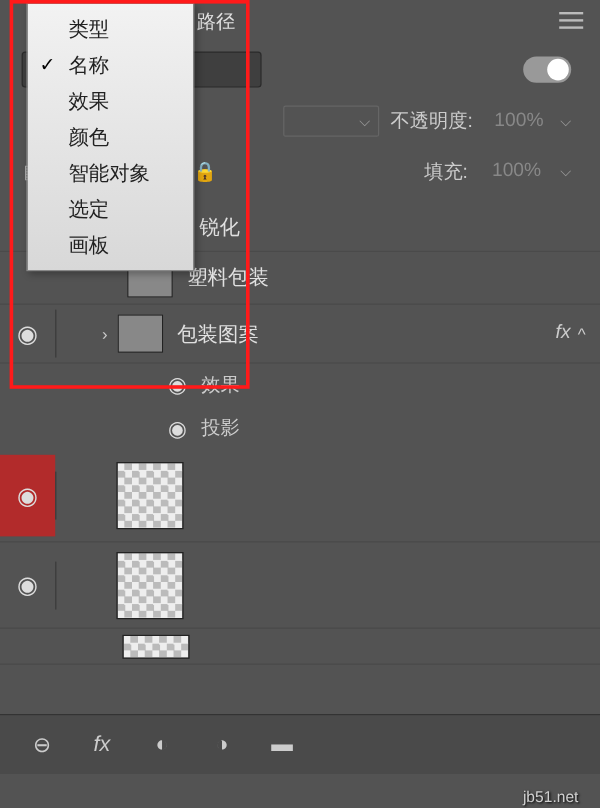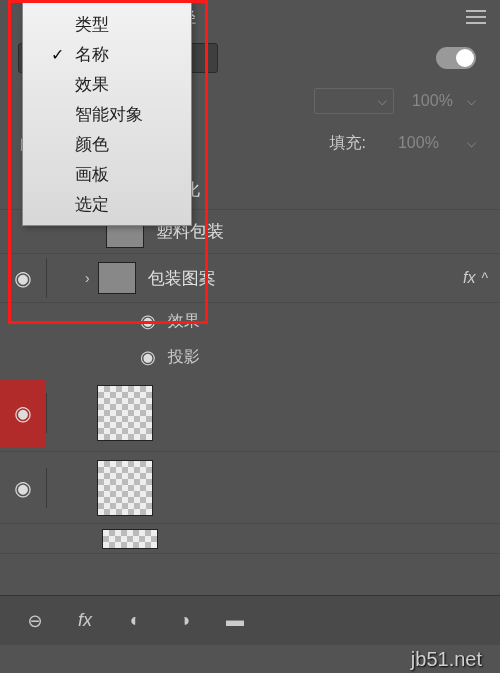--- a/index.html
+++ b/index.html
@@ -18,21 +18,21 @@
 .toggle-knob { width: 18px; height: 18px; background: #fff; border-radius: 50%; margin-left: auto; margin-right: 2px; }
 
 .opacity-row, .fill-row { display: flex; align-items: center; justify-content: flex-end; height: 42px; padding: 0 24px 0 18px; gap: 10px; font-size: 16px; color: #ccc; }
 .blend-dd { width: 80px; height: 26px; border: 1px solid #666; border-radius: 2px; display: flex; align-items: center; justify-content: flex-end; padding-right: 6px; }
 .opacity-val { color: #888; margin-left: 8px; }
 .chev { font-size: 12px; color: #999; margin-left: 4px; }
 
 .lock-row { display: flex; align-items: center; height: 42px; padding: 0 24px 0 18px; gap: 18px; font-size: 16px; color: #ccc; }
 .lock-icons { display: flex; gap: 18px; align-items: center; }
 .lock-ico { width: 18px; height: 18px; display: inline-flex; align-items: center; justify-content: center; color: #aaa; font-size: 16px; }
-.lock-row .fill-section { margin-left: auto; display: flex; align-items: center; gap: 24px; }
+.lock-row .fill-section { margin-left: auto; display: flex; align-items: center; gap: 12px; }
 
 .layers { padding-top: 6px; }
 .layer { display: flex; align-items: center; min-height: 48px; padding: 4px 12px 4px 0; border-bottom: 1px solid #4a4a4a; }
 .vis-col { width: 46px; display: flex; align-items: center; justify-content: center; }
 .eye { font-size: 20px; color: #ddd; }
 .indent { display: inline-block; }
 .arrow { color: #ccc; font-size: 14px; margin: 0 8px; }
 .thumb { width: 38px; height: 32px; background: #888; border: 1px solid #222; margin-right: 12px; flex-shrink: 0; }
 .thumb.checker { background: repeating-conic-gradient(#bbb 0 25%, #eee 0 50%) 0 0/12px 12px; }
 .thumb.big { width: 56px; height: 56px; }
@@ -42,24 +42,24 @@
 
 .effect-sub { padding-left: 140px; height: 36px; display: flex; align-items: center; gap: 12px; }
 .effect-sub .eye { font-size: 18px; }
 
 .vis-col.selected { background: #b22b2b; width: 46px; height: 68px; display: flex; align-items: center; justify-content: center; }
 
 .footer { position: absolute; bottom: 28px; left: 0; right: 0; height: 50px; background: #4a4a4a; display: flex; align-items: center; gap: 28px; padding: 0 24px; border-top: 1px solid #333; }
 .footer-ico { width: 22px; height: 22px; display: inline-flex; align-items: center; justify-content: center; color: #ccc; font-size: 18px; }
 
 .watermark { position: absolute; bottom: 2px; right: 18px; color: #d0d0d0; font-size: 22px; text-shadow: 1px 1px 2px #000; }
-.watermark .sub { font-size: 20px; display: block; }
-
-
-.dropdown { position: absolute; top: 2px; left: 22px; width: 170px; background: linear-gradient(#f2f2f2, #d8d8d8); border: 1px solid #888; box-shadow: 2px 2px 6px rgba(0,0,0,0.3); padding: 6px 18px; z-index: 10; }
+.watermark .sub { font-size: 13px; display: block; }
+
+
+.dropdown { position: absolute; top: 2px; left: 22px; width: 140px; background: linear-gradient(#f2f2f2, #d8d8d8); border: 1px solid #888; box-shadow: 2px 2px 6px rgba(0,0,0,0.3); padding: 6px 0; z-index: 10; }
 .dd-item { display: flex; align-items: center; height: 30px; padding: 0 14px 0 34px; font-size: 17px; color: #222; position: relative; }
 .dd-item .check { position: absolute; left: 10px; font-size: 16px; color: #000; }
 
 .annot-box { position: absolute; top: 0; left: 8px; width: 200px; height: 324px; border: 3px solid #ff1a1a; pointer-events: none; z-index: 20; }
 
 .divider-v { width: 1px; height: 40px; background: #3a3a3a; }
 </style>
 </head>
 <body>
 
@@ -78,20 +78,21 @@
     <div class="filter-dd"></div>
     <div class="toggle-pill">
         <div class="toggle-knob"></div>
       </div>
   </div>
 
   <div class="opacity-row">
     <div class="blend-dd">
         <span class="chev">⌵</span>
       </div>
+    <span>不透明度:</span>
     <span class="opacity-val">100%</span>
     <span class="chev">⌵</span>
   </div>
 
   <div class="lock-row">
     <div class="lock-icons">
       <span class="lock-ico">▦</span>
       <span class="lock-ico">✎</span>
       <span class="lock-ico">✥</span>
       <span class="lock-ico">⧉</span>
@@ -183,28 +184,28 @@
         <span>类型</span>
       </div>
       <div class="dd-item">
         <span class="check">✓</span>
         <span>名称</span>
       </div>
       <div class="dd-item">
         <span>效果</span>
       </div>
       <div class="dd-item">
+        <span>颜色</span>
+      </div>
+      <div class="dd-item">
         <span>智能对象</span>
       </div>
       <div class="dd-item">
-        <span>颜色</span>
+        <span>选定</span>
       </div>
       <div class="dd-item">
         <span>画板</span>
       </div>
-      <div class="dd-item">
-        <span>选定</span>
-      </div>
     </div>
 
   <div class="annot-box"></div>
 
 </div>
 
 </body></html>

